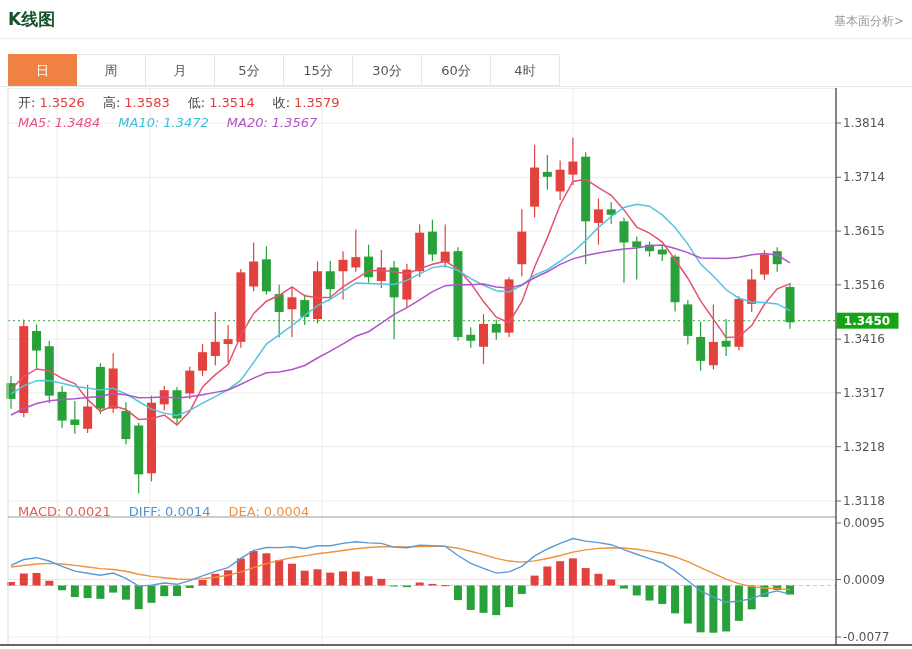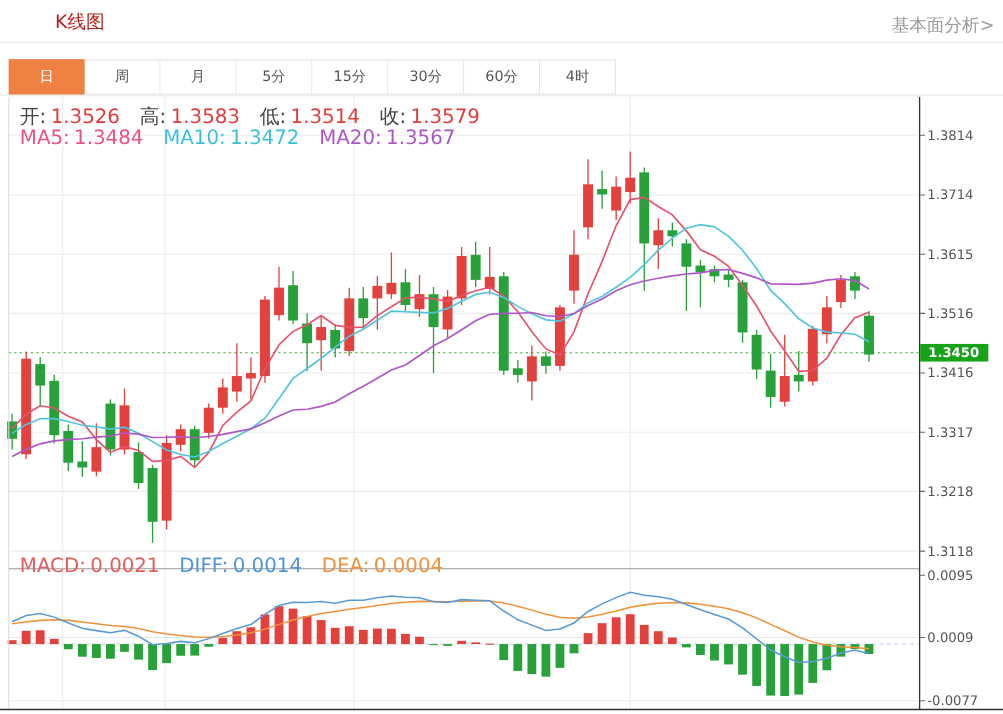--- a/index.html
+++ b/index.html
@@ -1,30 +1,30 @@
 <!DOCTYPE html>
 <html><head>
 <meta charset="utf-8">
 <style>
   html,body{margin:0;padding:0;background:#fff;font-family:"DejaVu Sans","Liberation Sans",sans-serif;}
   .page{position:relative;width:912px;height:649px;background:#fff;overflow:hidden;}
-  .hdr-title{position:absolute;left:8px;top:8px;font-size:17px;font-weight:normal;color:#b91c1c;margin-left:42px;}
-  .hdr-link{position:absolute;right:8px;top:13px;font-size:16px;color:#999;text-decoration:none;cursor:pointer;}
+  .hdr-title{position:absolute;left:8px;top:8px;font-size:17px;font-weight:bold;color:#14532d;}
+  .hdr-link{position:absolute;right:8px;top:13px;font-size:12px;color:#999;text-decoration:none;cursor:pointer;}
   .hdr-divider{position:absolute;left:0;top:38px;width:912px;height:1px;background:#ececec;}
   .tabbar{position:absolute;left:8px;top:54px;display:flex;}
   .tab{width:69px;height:32px;line-height:32px;text-align:center;font-size:13px;color:#555;
        border:1px solid #e5e5e5;border-left:none;background:#fff;cursor:pointer;box-sizing:border-box;}
   .tab:first-child{border-left:1px solid #e5e5e5;}
   .tab.active{background:#ef8142;border-color:#ef8142;color:#fff;}
   .tabline{position:absolute;left:0;top:86px;width:912px;height:1px;background:#e8e8e8;}
-  .legend{position:absolute;font-size:18px;white-space:nowrap;z-index:3;}
+  .legend{position:absolute;font-size:13px;white-space:nowrap;z-index:3;}
   .legend span{margin-right:4px;}
   .legend .grp{margin-right:14px;}
   #legend-ohlc{left:18px;top:94px;}
-  #legend-ma{left:18px;top:115px;}
+  #legend-ma{left:18px;top:115px;font-style:italic;}
   #legend-macd{left:18px;top:504px;}
   svg{position:absolute;left:0;top:88px;z-index:1;}
   text{font-family:"DejaVu Sans","Liberation Sans",sans-serif;}
 </style>
 </head>
 <body>
 
 <div class="page">
   <div class="hdr-title">K线图</div>
   <a class="hdr-link">基本面分析&gt;</a>

